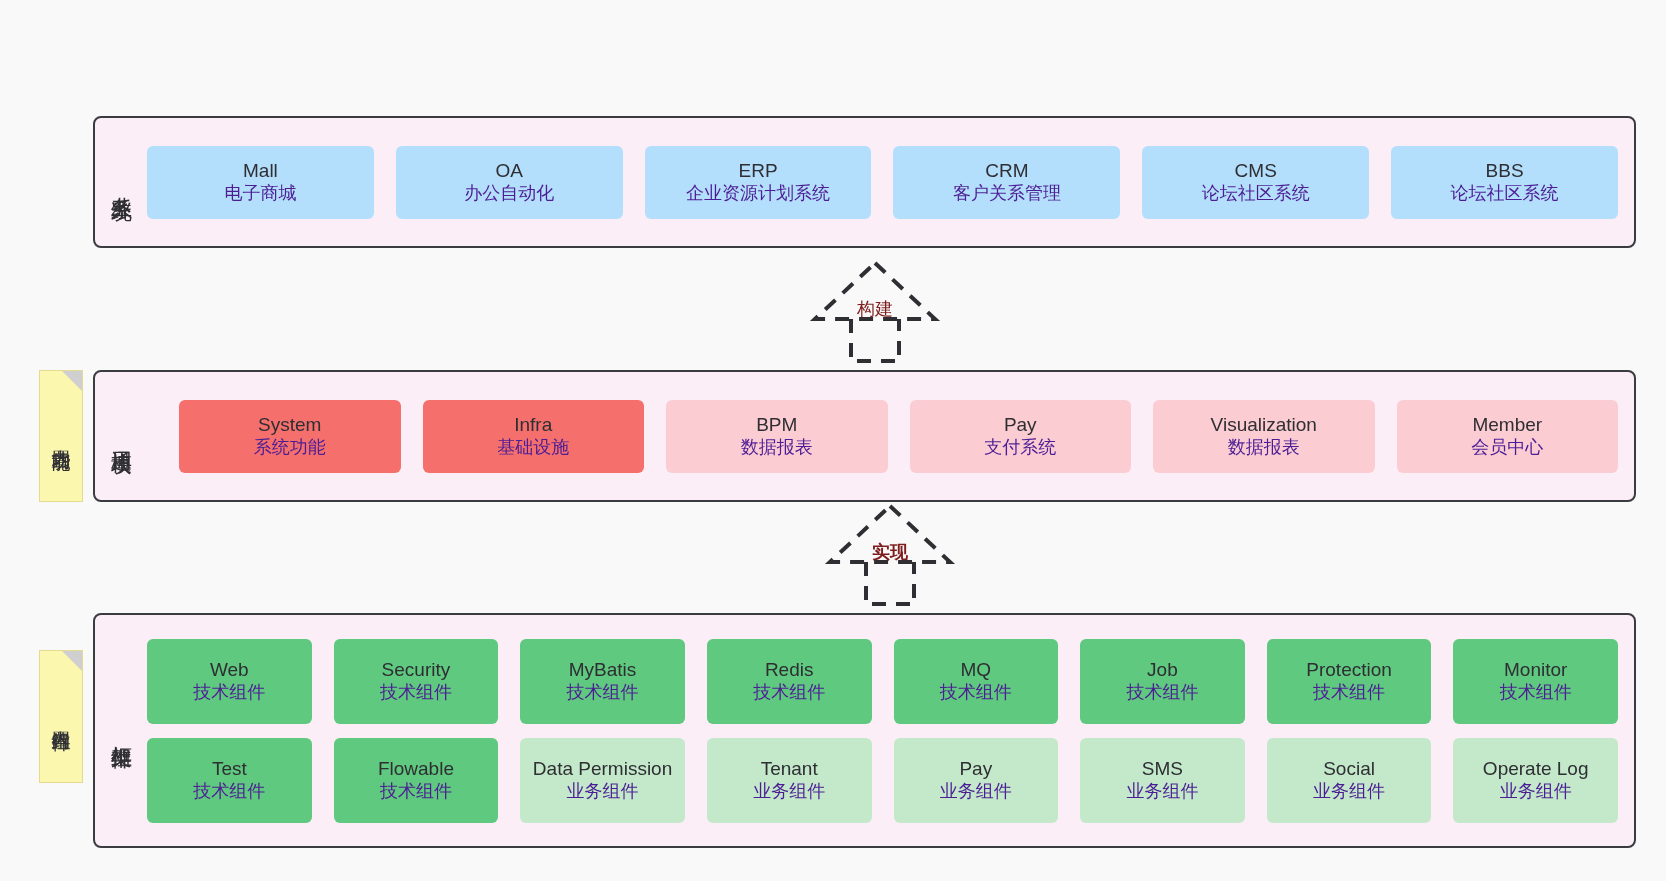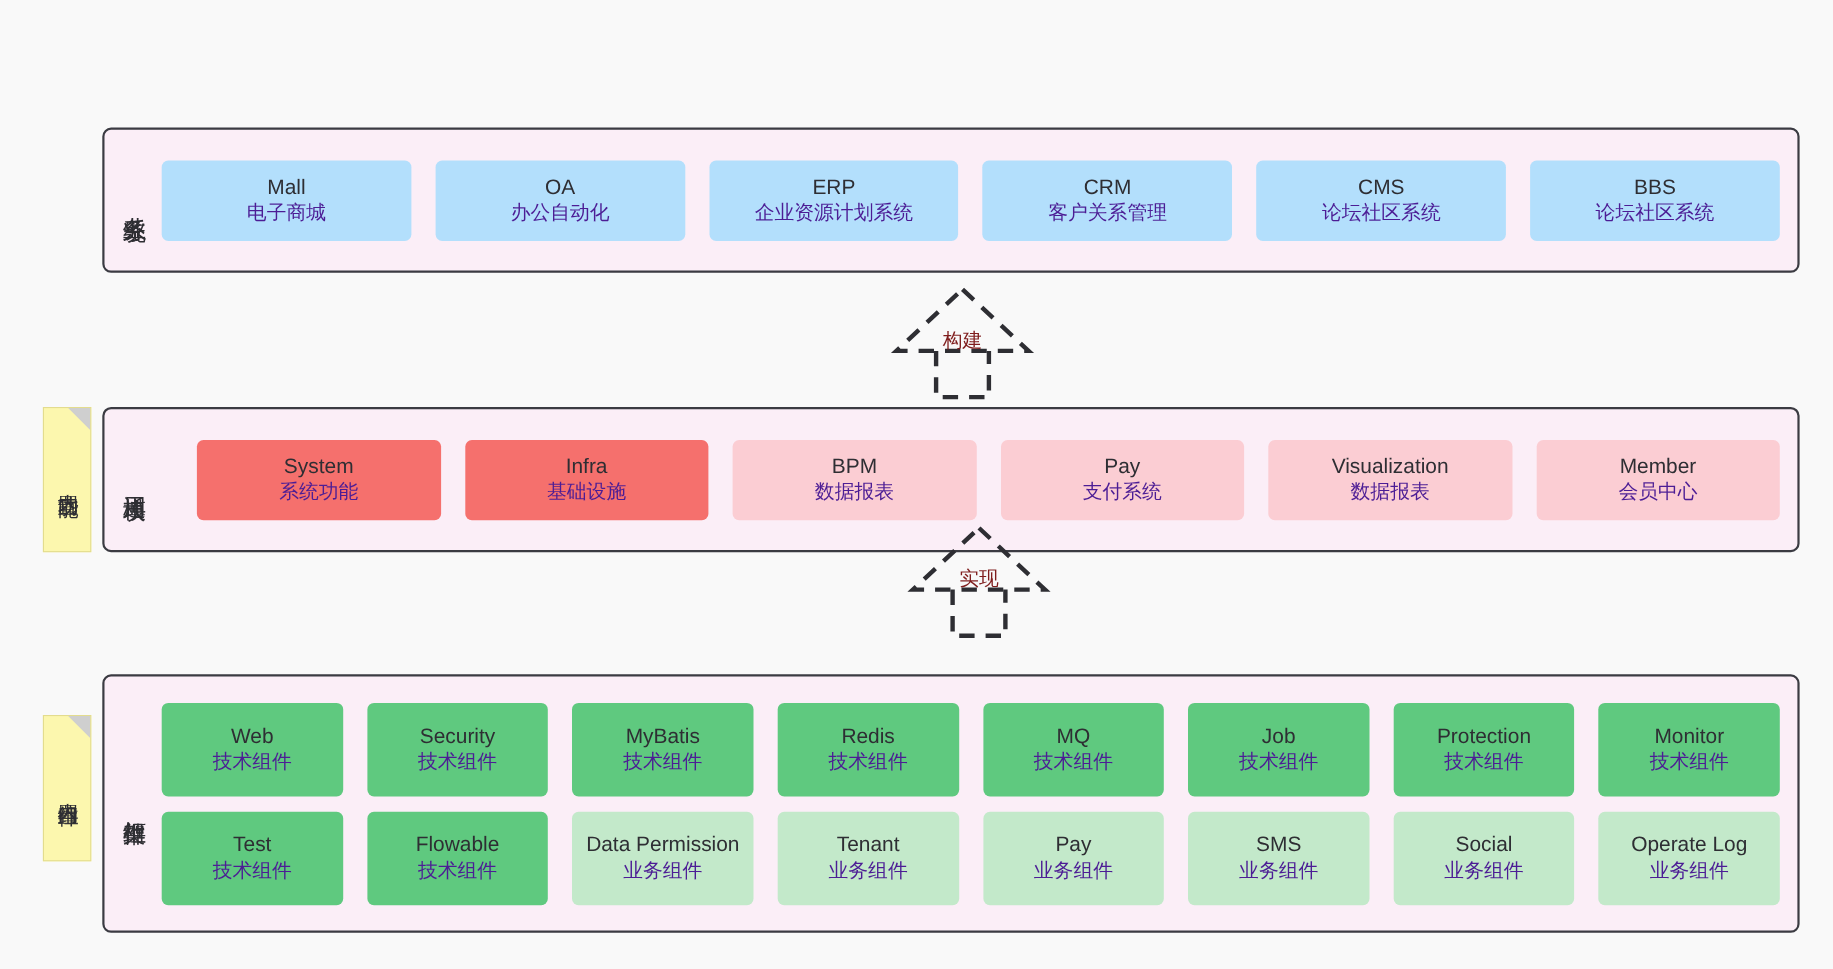--- a/index.html
+++ b/index.html
@@ -136,21 +136,21 @@
     left: 50%;
     transform: translateX(-50%);
     top: 40px;
     font-size: 18px;
     color: #7f1d1d;
     background: transparent;
     padding: 0 2px;
     white-space: nowrap;
   }
   #connector-build  { left: 775px; top: 257px; }
-  #connector-impl   { left: 790px; top: 474px; }
+  #connector-impl   { left: 790px; top: 500px; font-weight: bold; }
 </style>
 </head>
 <body>
 
 <div class="canvas">
 
   <div class="layer" id="layer-business">
     <div class="layer-label">业务系统</div>
     <div class="layer-body">
       <div class="row">

